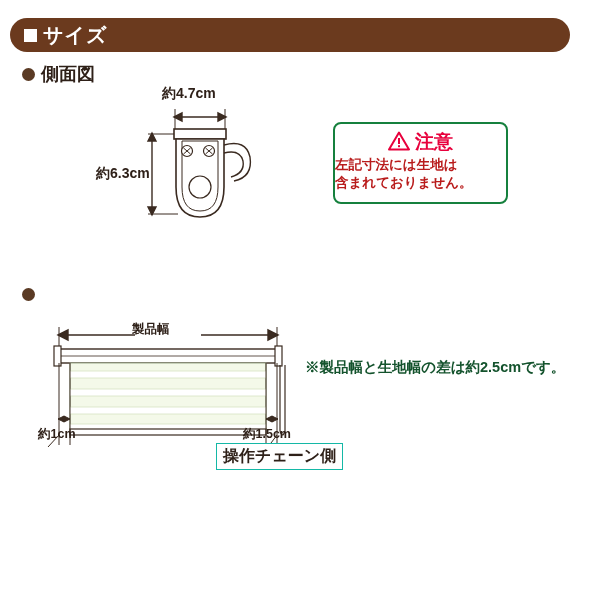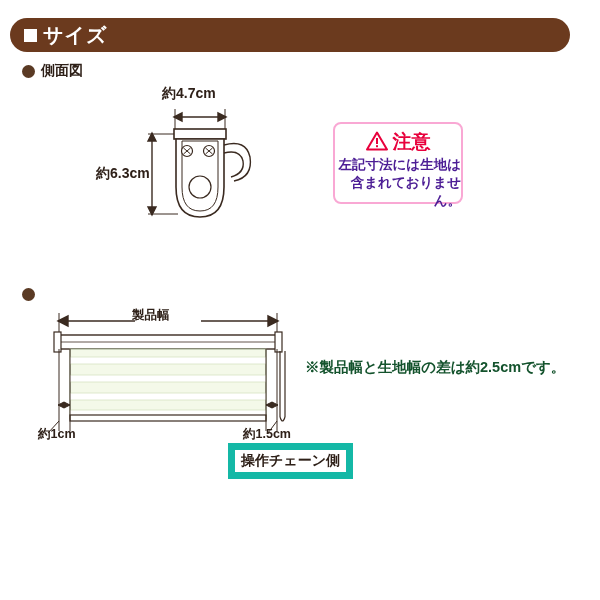--- a/index.html
+++ b/index.html
@@ -47,21 +47,21 @@
     font-weight: bold;
     letter-spacing: 1px;
     line-height: 1;
   }
 
   
   .section-head {
     position: absolute;
     display: flex;
     align-items: center;
-    font-size: 14px;
+    font-size: 18px;
     font-weight: bold;
     color: #2e2018;
     font-family: Liberation Serif, serif;
   }
   .bullet {
     width: 13px;
     height: 13px;
     border-radius: 50%;
     background: #5a3a24;
     margin-right: 6px;
@@ -84,75 +84,75 @@
     font-weight: bold;
     color: #2e2018;
     white-space: nowrap;
   }
 
   
   .caution {
     position: absolute;
     left: 333px;
     top: 122px;
-    width: 130px;
+    width: 175px;
     height: 82px;
-    border: 2px solid #f9a8d4;
+    border: 2px solid #15803d;
     border-radius: 8px;
     box-sizing: border-box;
     background: #ffffff;
   }
   .caution-head {
     display: flex;
     align-items: center;
     justify-content: center;
     margin-top: 7px;
   }
   .caution-head .tri {
     margin-right: 5px;
   }
   .caution-title {
     color: #e8003c;
     font-size: 19px;
     font-weight: bold;
     line-height: 1;
   }
   .caution-body {
-    color: #4c1d95;
+    color: #b91c1c;
     font-size: 13.5px;
     font-weight: bold;
-    text-align: right;
+    text-align: left;
     line-height: 1.35;
     margin-top: 5px;
   }
 
   
   .prodview {
     position: absolute;
     left: 28px;
-    top: 305px;
+    top: 319px;
     width: 265px;
     height: 165px;
   }
   .note {
     position: absolute;
     left: 305px;
     top: 358px;
     font-size: 14.5px;
     font-weight: bold;
     color: #14532d;
     white-space: nowrap;
   }
   .chain-label {
     position: absolute;
-    left: 228px;
+    left: 216px;
     top: 443px;
-    border: 7px solid #14b8a6;
+    border: 1px solid #14b8a6;
     background: #ffffff;
-    font-size: 14px;
+    font-size: 16px;
     font-weight: bold;
     color: #2e2018;
     padding: 2px 6px;
     white-space: nowrap;
   }
   .small-dim {
     position: absolute;
     font-size: 12.5px;
     font-weight: bold;
     color: #2e2018;

